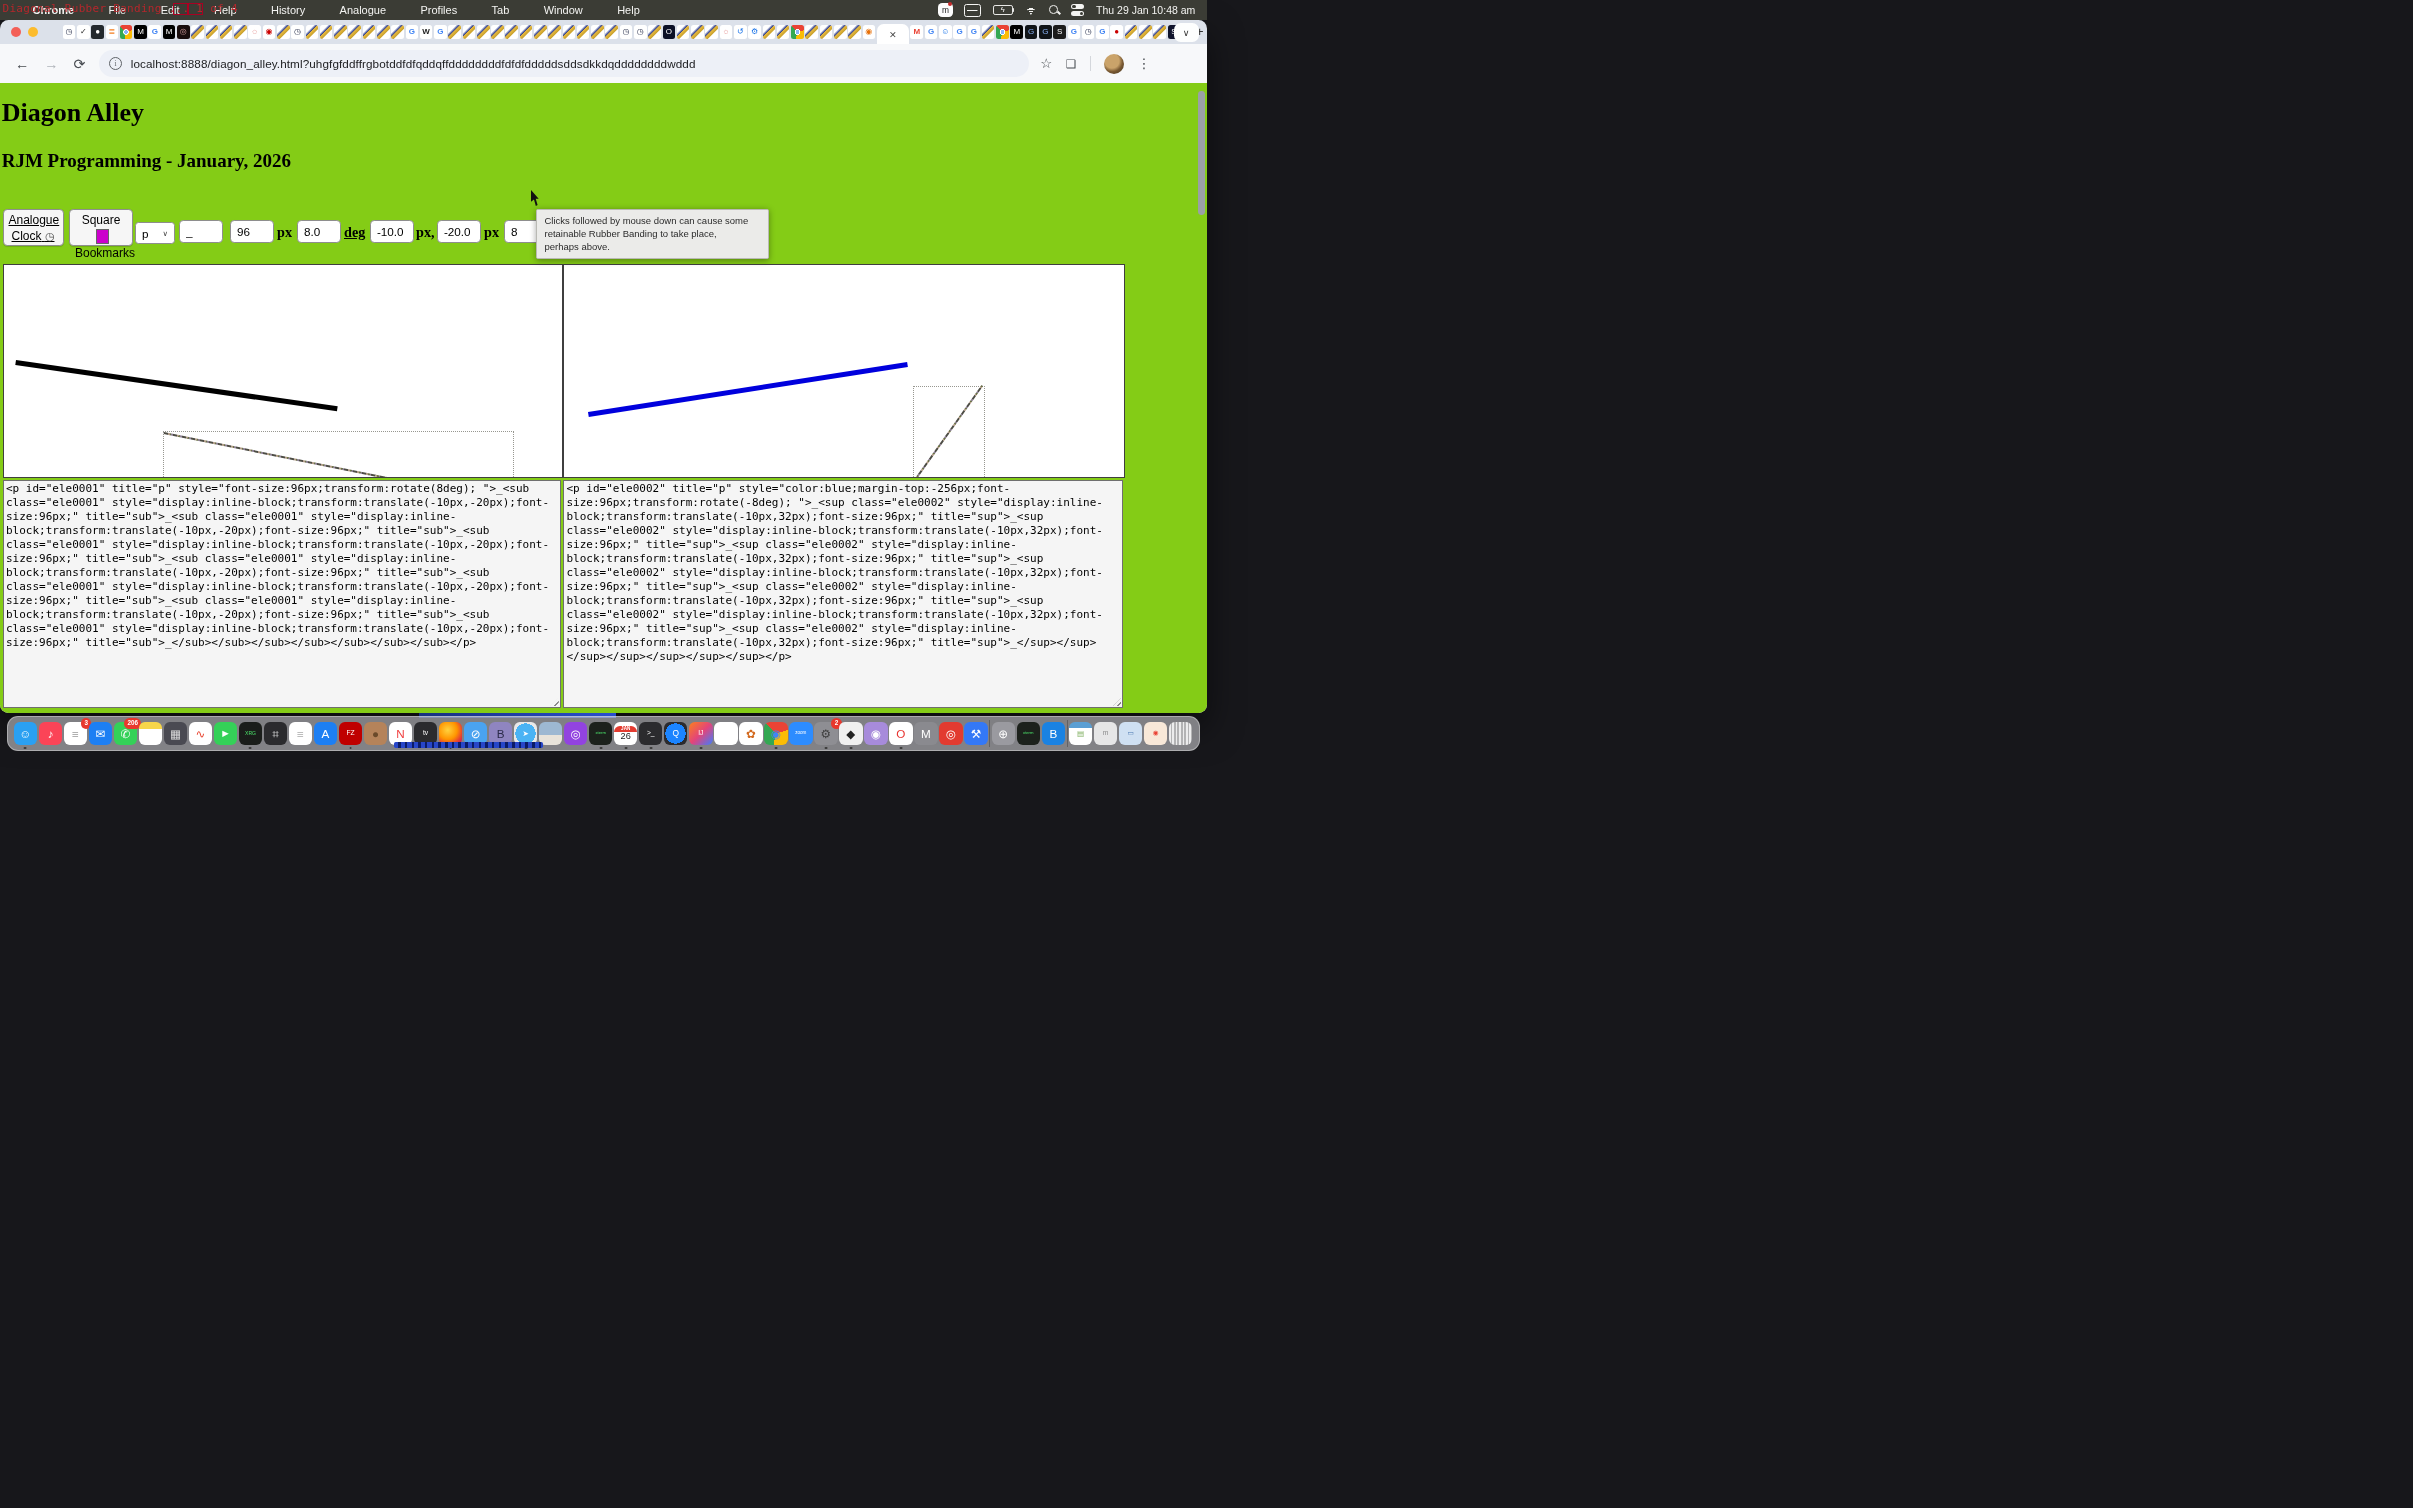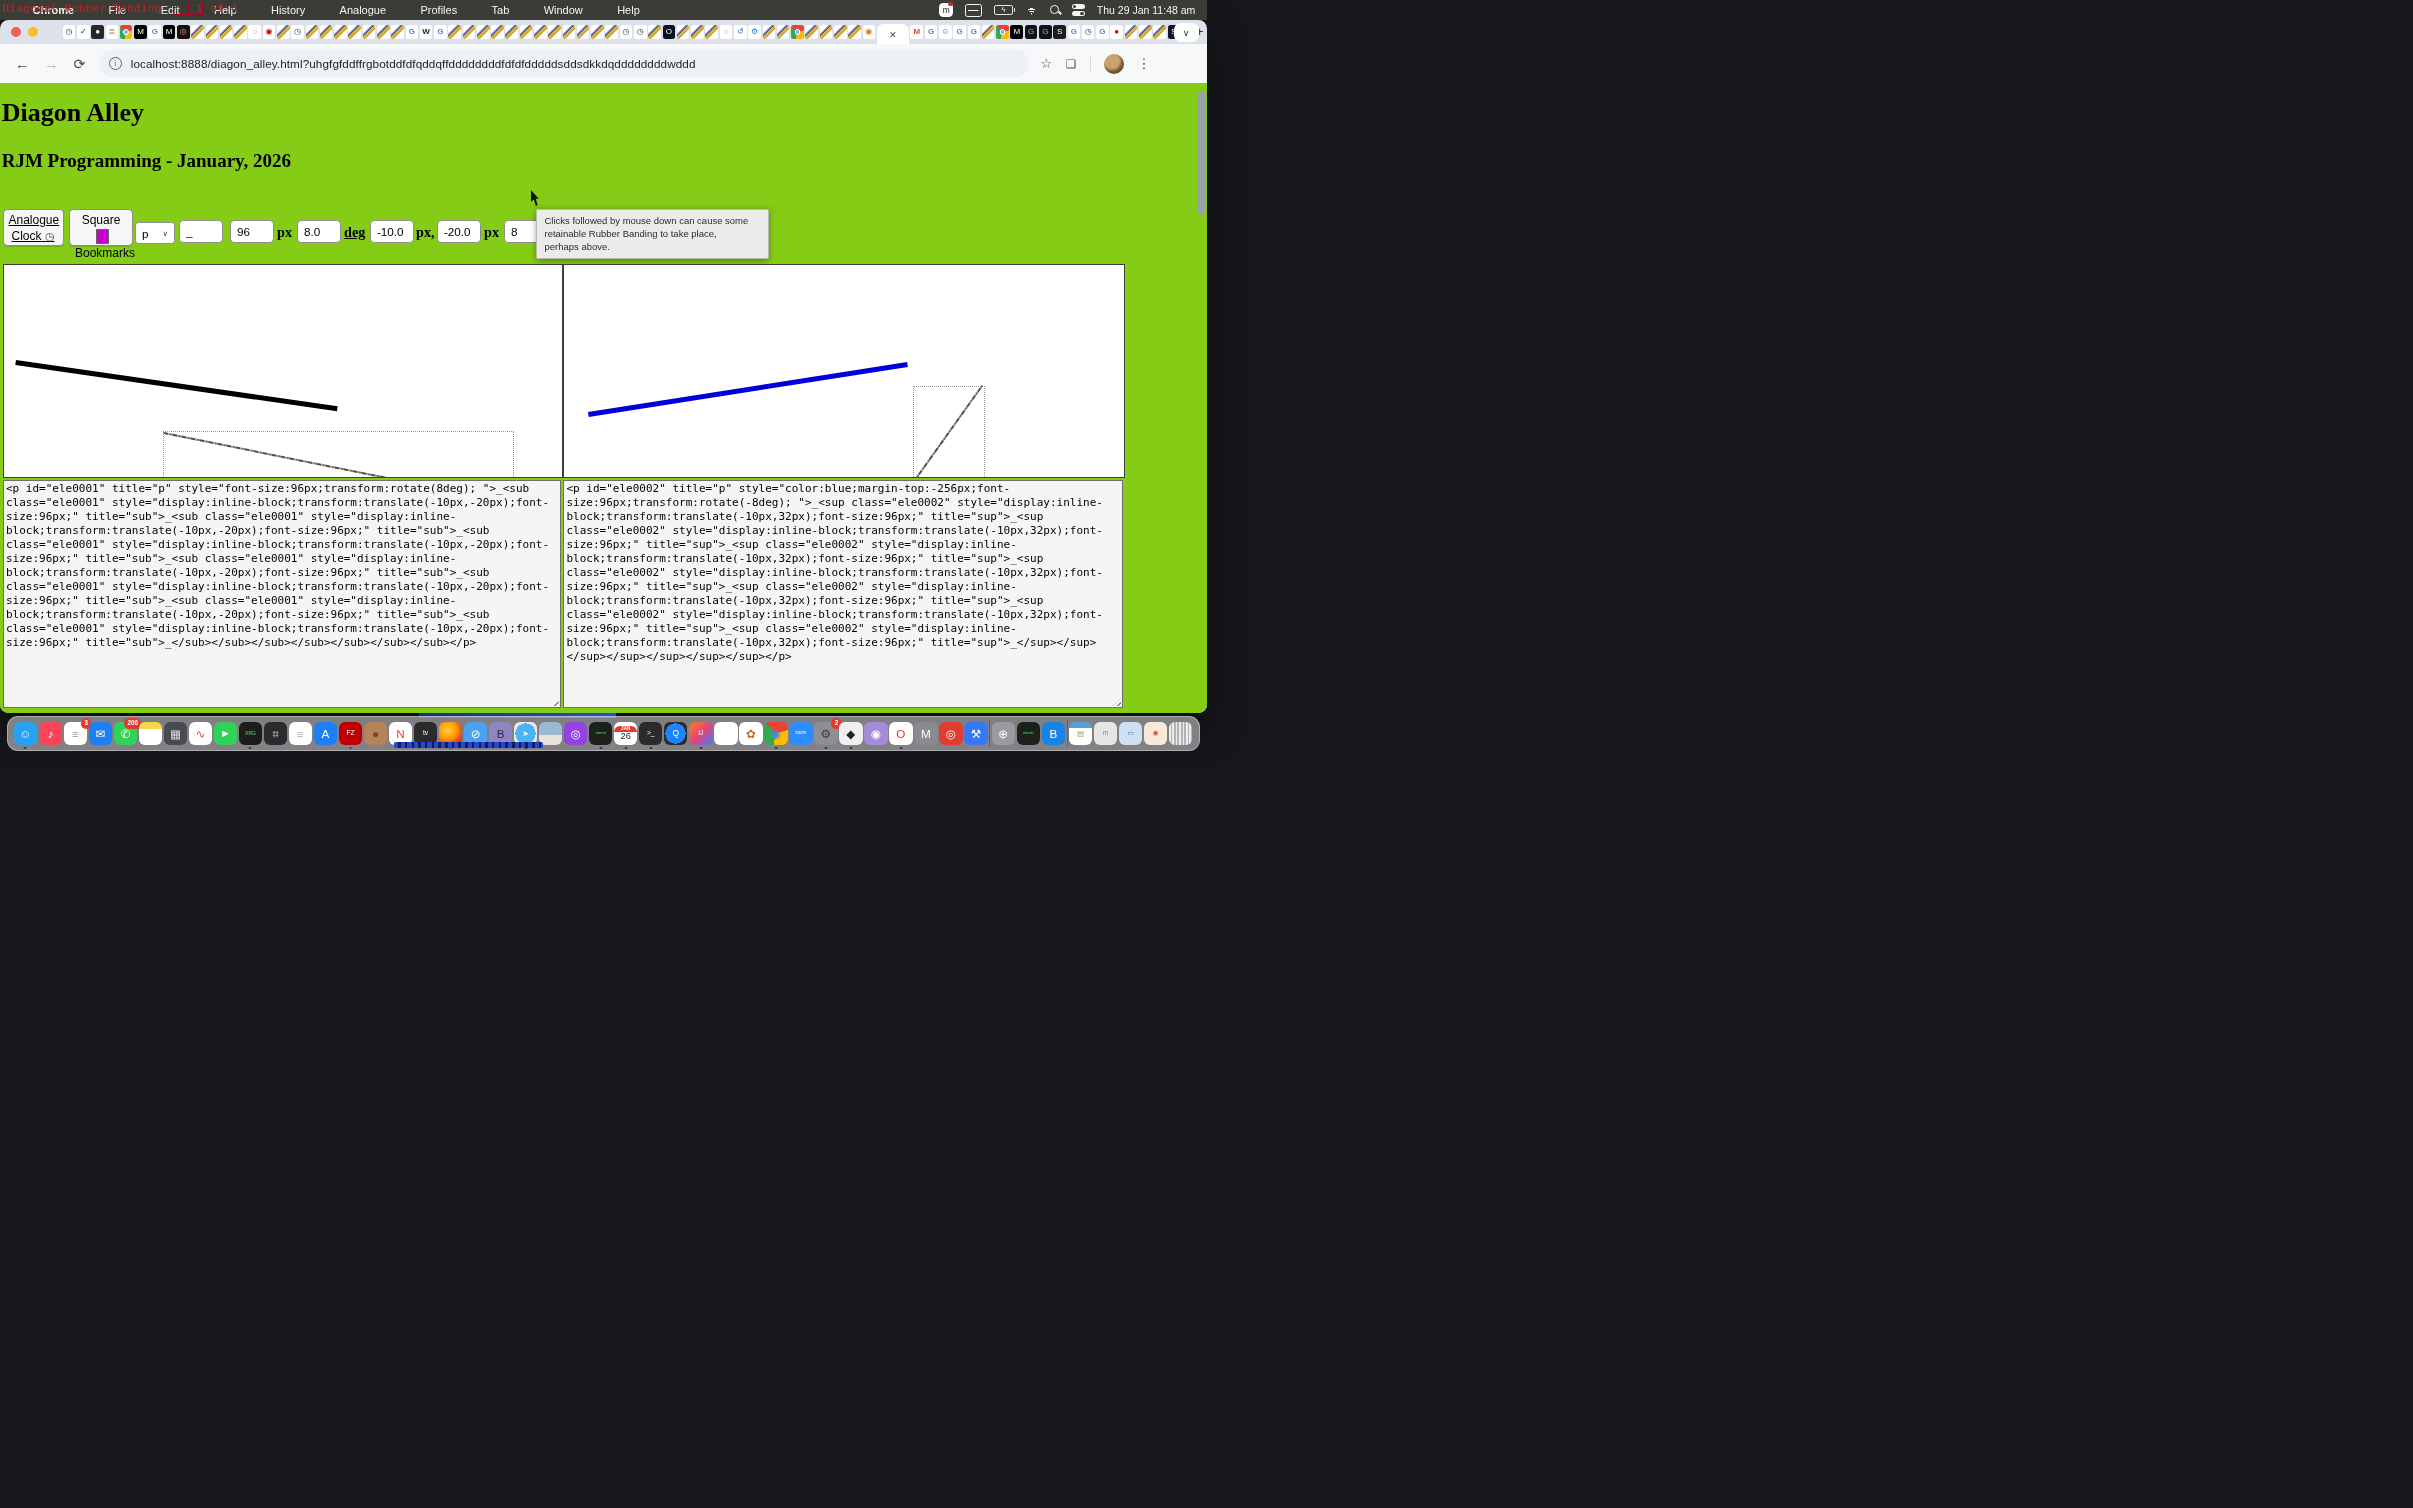--- a/index.html
+++ b/index.html
@@ -143,21 +143,21 @@
     <span class="kbd-ic"></span>
     <span class="batt">
         <span class="bolt">ϟ</span>
       </span>
     <span class="wifi"></span>
     <span class="slupe"></span>
     <span class="cc-ic">
         <span></span>
         <span></span>
       </span>
-    <span id="menu-clock">Thu 29 Jan  11:48 am</span>
+    <span id="menu-clock">Thu 29 Jan  10:48 am</span>
   </div>
 </div>
 <div id="rec-overlay">Diagonal Rubber Banding ... 1 of 4</div>
 <div class="view-box" style="left:173px;"></div>
 <div class="view-box" style="left:188px;"></div>
 
 <div id="window">
 
   <div id="tabstrip">
     <div class="tlights">

